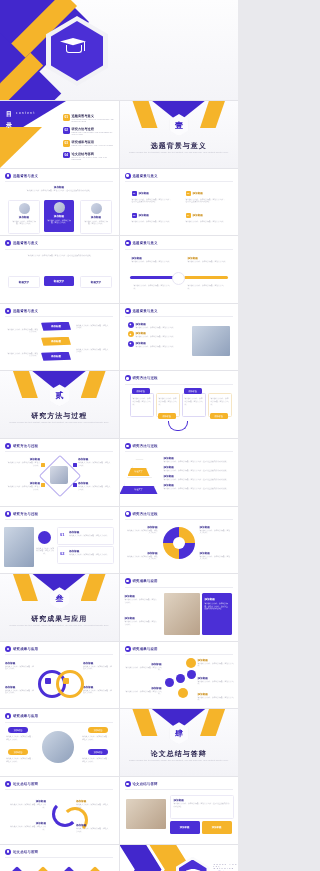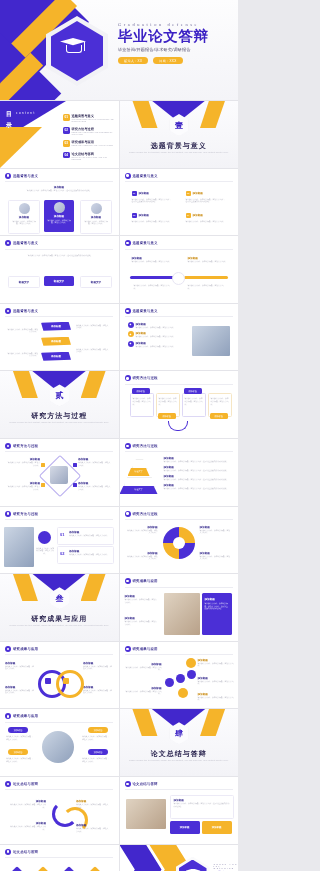--- a/index.html
+++ b/index.html
@@ -110,29 +110,20 @@
       <div class="cov-yellow2"></div>
       <div class="hexwrap">
         <div class="hex outer"></div>
         <div class="hex inner"></div>
         <div class="cap">
           <div class="board"></div>
           <div class="base"></div>
           <div class="tass"></div>
         </div>
       </div>
-      <div class="cov-txt">
-        <div class="cov-en">Graduation defense</div>
-        <div class="cov-title">毕业论文答辩</div>
-        <div class="cov-sub">毕业答辩/开题报告/学术研究/调研报告</div>
-        <div class="badges">
-          <div class="badge">答辩人：XX</div>
-          <div class="badge">日期：XXX</div>
-        </div>
-      </div>
     </div>
   </div>
 
   <div class="row">
     <div class="slide">
       <div class="toc-tri"></div>
       <div class="toc-tri2"></div>
       <div class="toc-mark">
         <div class="c1">目</div>
         <div class="c2">录</div>

